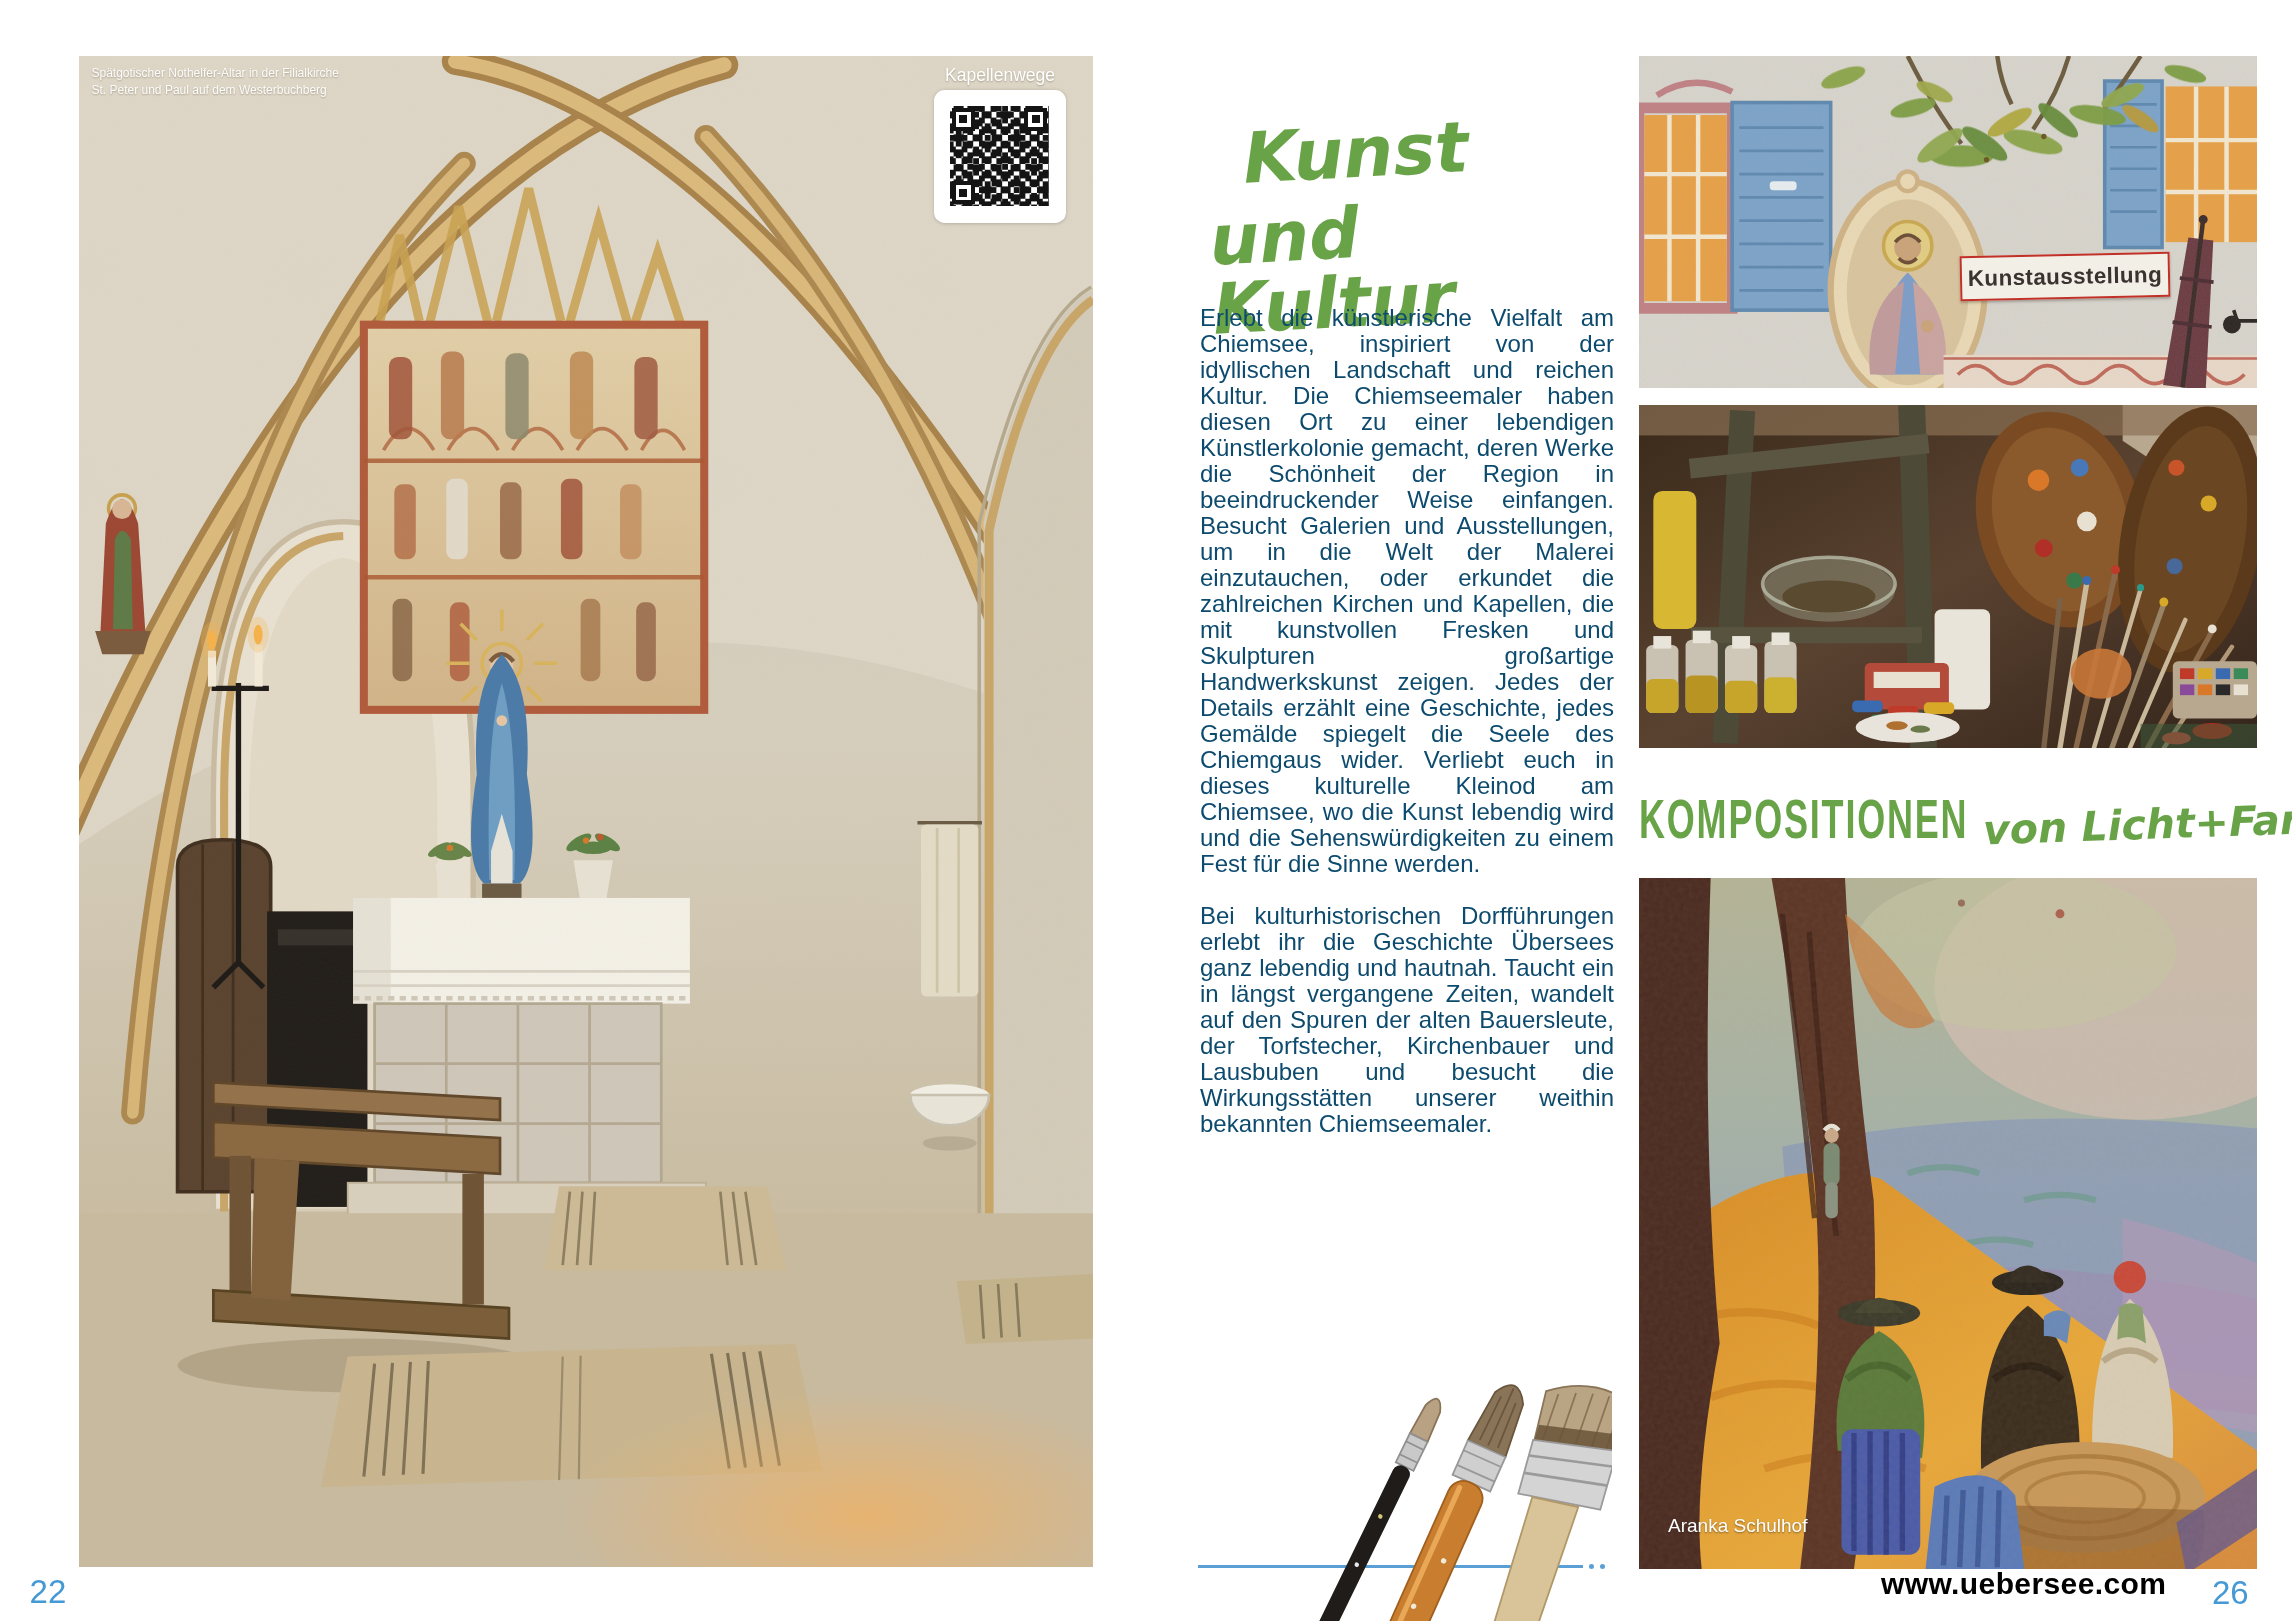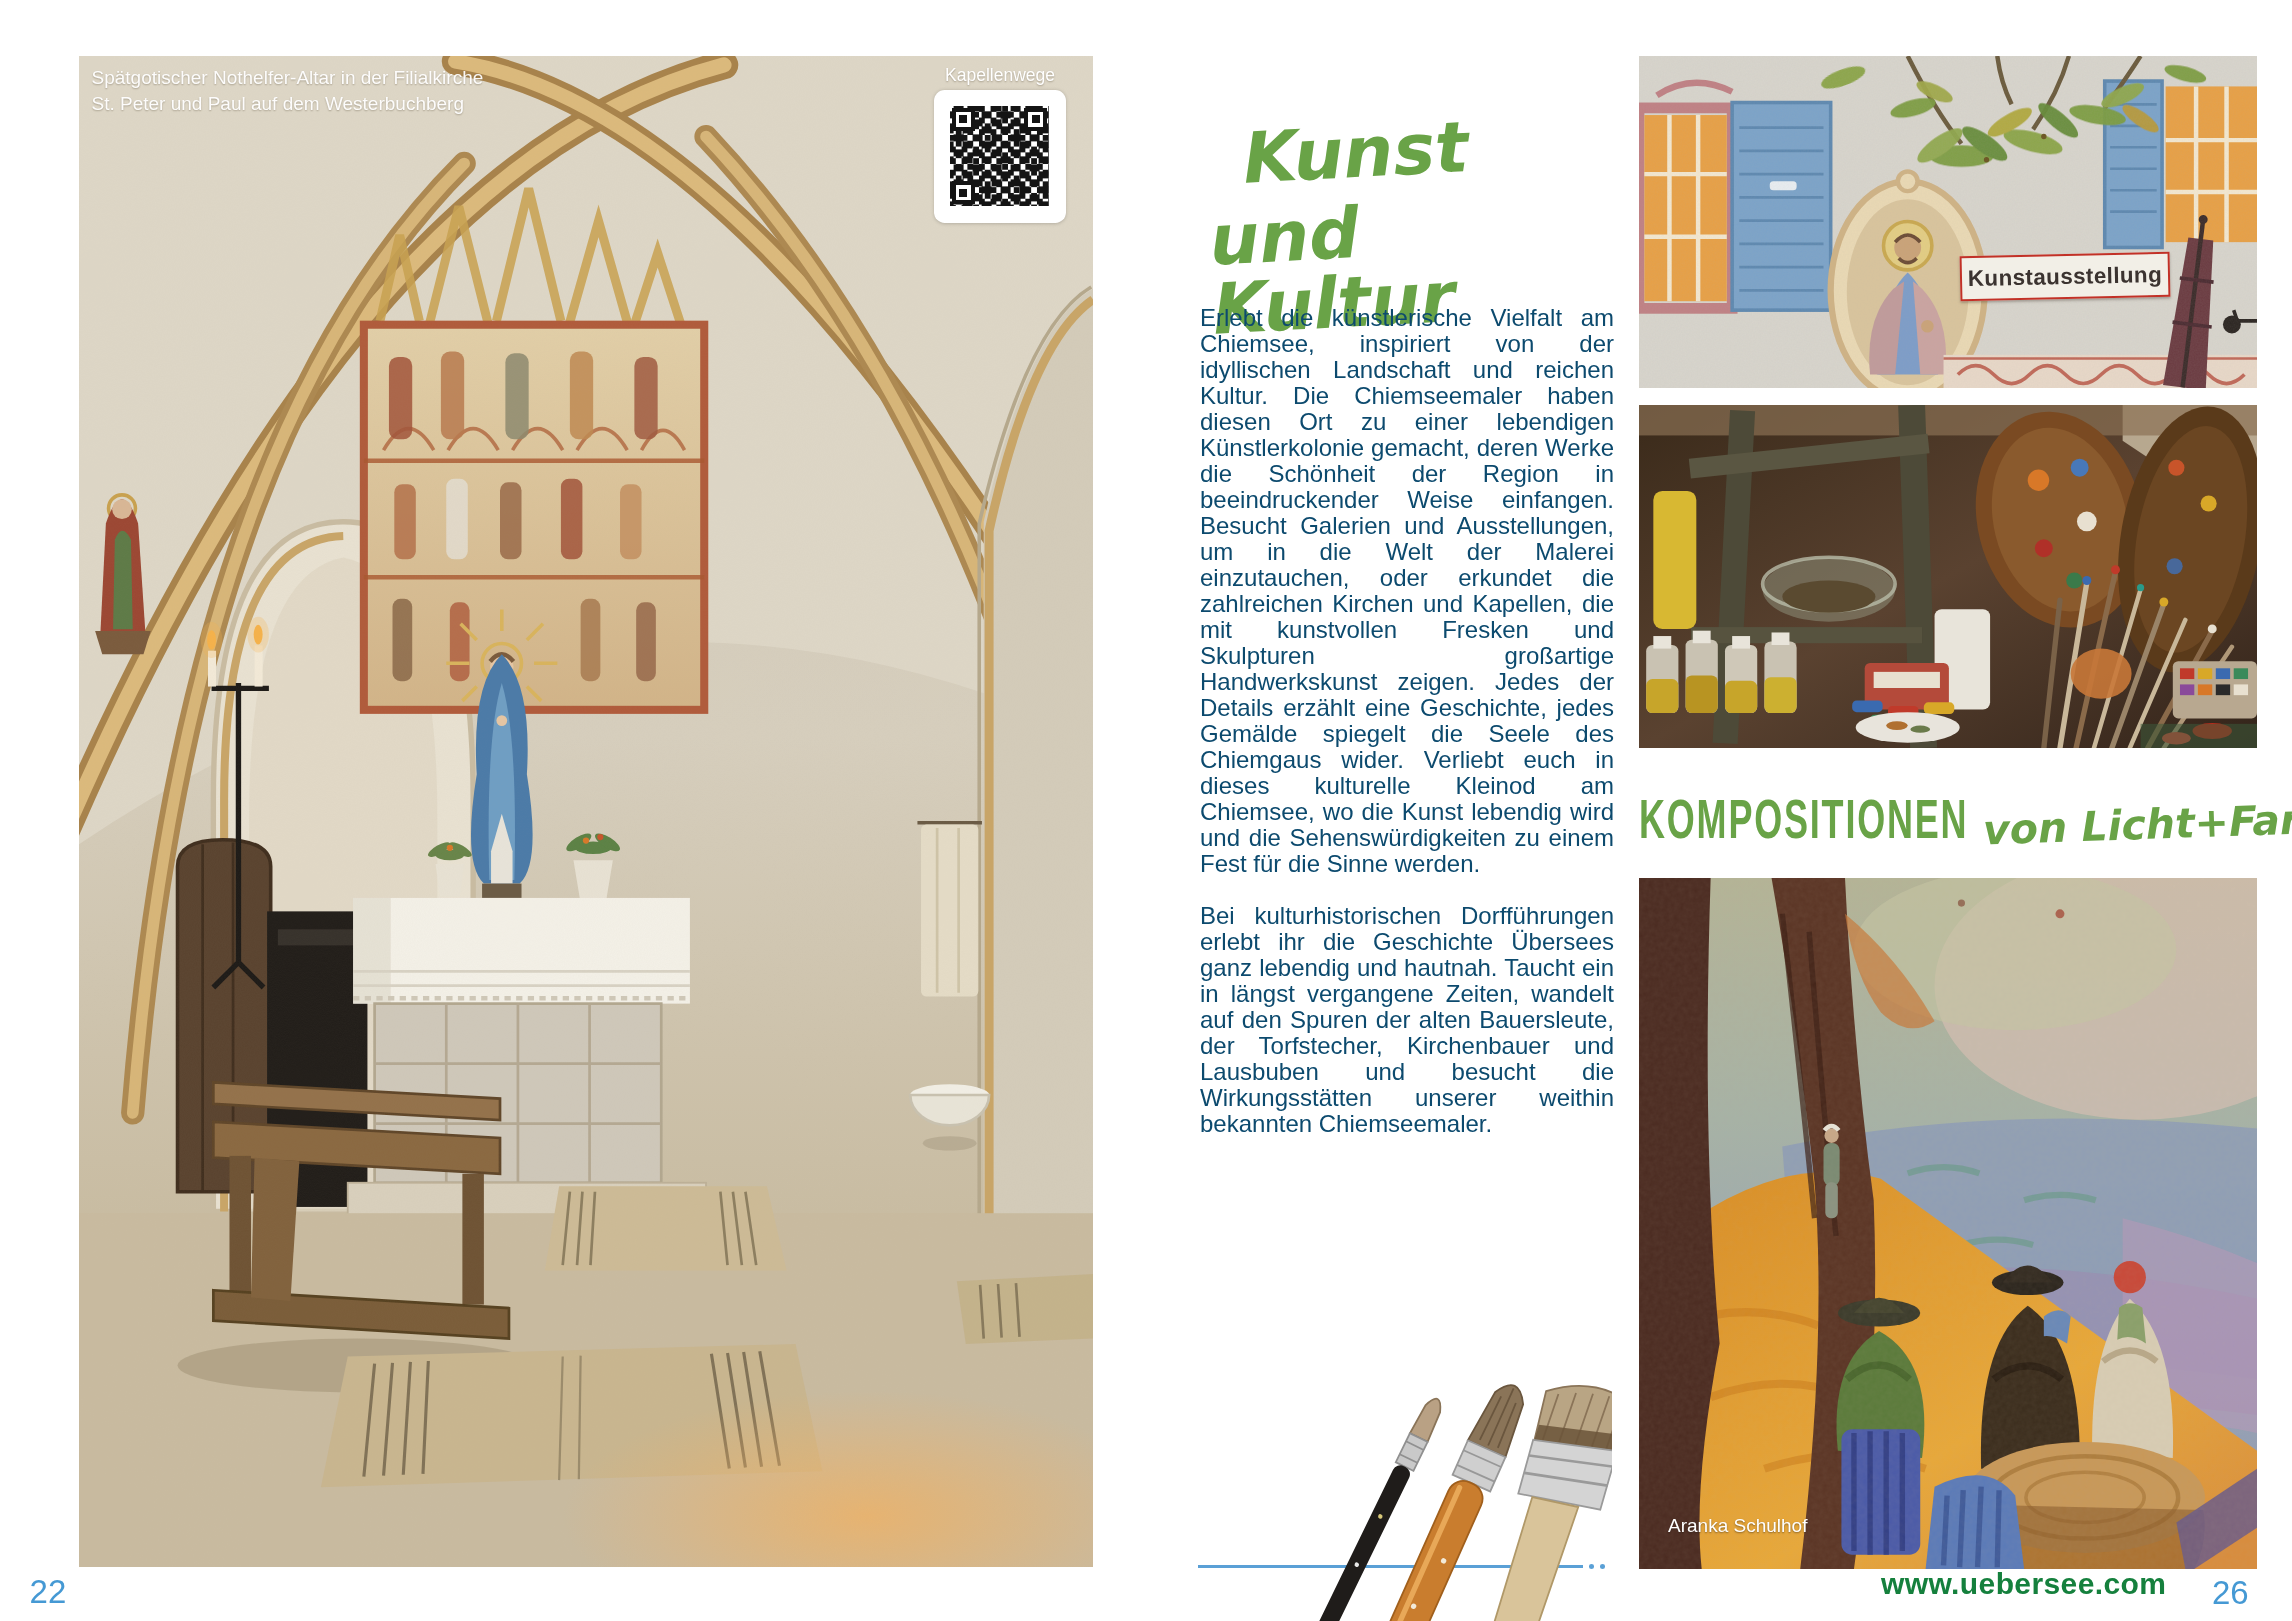--- a/index.html
+++ b/index.html
@@ -1,21 +1,21 @@
 <!DOCTYPE html>
 <html style="font-size:14.3px"><head>
 <meta charset="utf-8">
 <style>
   html,body{margin:0;padding:0;background:#ffffff;}
   .spread{position:relative;width:2293px;height:1622px;background:#ffffff;overflow:hidden;
           font-family:"Liberation Sans",sans-serif;color:#232020;}
   .abs{position:absolute;}
   .photo{position:absolute;overflow:hidden;}
   .photo svg{display:block;width:100%;height:100%;}
-  .photo-caption{position:absolute;left:12.5px;top:9px;color:#ffffff;font-size:19px;line-height:1.38;
+  .photo-caption{position:absolute;left:12.5px;top:9px;color:#ffffff;font-size:12px;line-height:1.38;
                  opacity:.95;text-shadow:0 0.9px 1.8px rgba(60,50,30,.35);}
   .qr-label{position:absolute;left:855px;top:9px;width:132px;text-align:center;color:#ffffff;
             font-size:17.5px;text-shadow:0 0.9px 1.8px rgba(60,50,30,.35);}
   .qr-box{position:absolute;left:855px;top:34px;width:132px;height:133px;background:#ffffff;
           border-radius:10.7px;box-shadow:0 0.9px 3.6px rgba(0,0,0,.18);}
   .qr-pattern{position:absolute;left:16px;top:16px;width:99px;height:100px;
       background:
         repeating-conic-gradient(#141414 0% 25%, transparent 0% 50%) 0 0/11.6px 11.6px,
         repeating-conic-gradient(#141414 0% 25%, transparent 0% 50%) 3.6px 5.4px/19px 15px;
       background-color:#ffffff;}
@@ -37,21 +37,21 @@
   .sign{position:absolute;left:321px;top:198px;width:206px;height:41px;background:#f2efe7;
         border:2.7px solid #c23127;display:flex;align-items:center;justify-content:center;
         transform:rotate(-1.2deg);box-shadow:0 1.8px 2.7px rgba(60,50,40,.35);}
   .sign span{font-weight:700;font-size:22.4px;color:#3b3330;letter-spacing:0.4px;}
   .painting-credit{position:absolute;left:29px;bottom:32px;color:#ffffff;font-size:19px;
                    text-shadow:0 0.9px 1.8px rgba(40,30,20,.5);}
   .rule{position:absolute;left:1198px;top:1565px;width:385px;height:2.7px;background:#5AA0D6;}
   .rule-dot{position:absolute;top:1564px;width:5.4px;height:4.5px;border-radius:50%;background:#5AA0D6;}
   .pagenum{position:absolute;font-size:33px;color:#4599D4;}
   .website{position:absolute;left:1881px;top:1567px;width:269px;text-align:right;font-size:30px;
-           font-weight:700;color:#15803d;letter-spacing:0.4px;}
+           font-weight:700;color:#000000;letter-spacing:0.4px;}
 </style>
 </head>
 <body>
 
 <div class="spread">
 
   <div class="photo" style="left:79px;top:56px;width:1014px;height:1511px;">
     <svg viewBox="0 0 1132 1687" preserveAspectRatio="none">
       <defs>
         <linearGradient id="wall" x1="0" y1="0" x2="0" y2="1">

